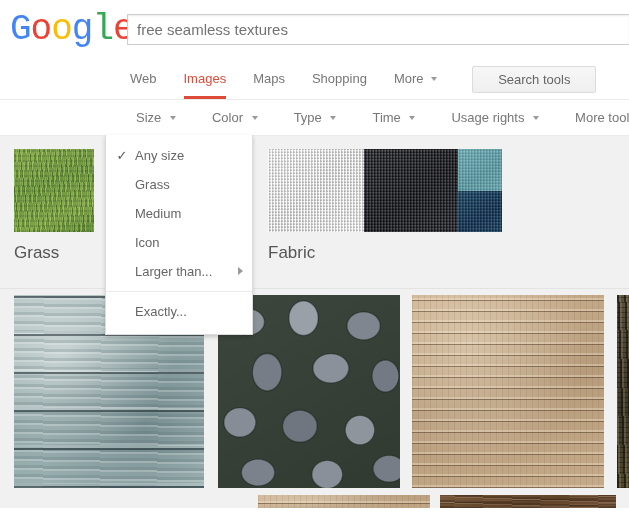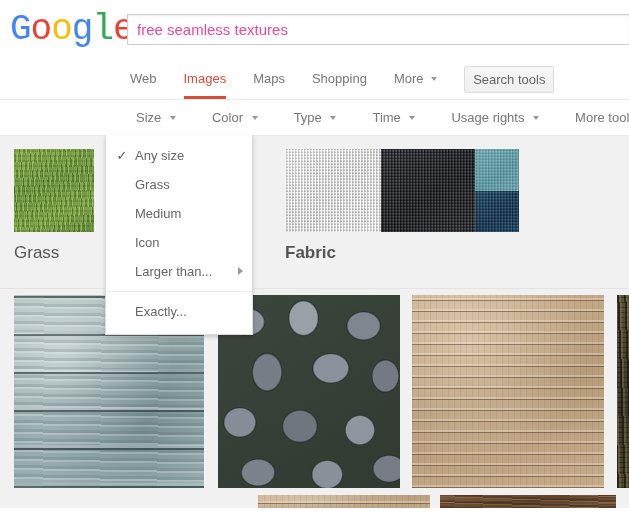--- a/index.html
+++ b/index.html
@@ -48,21 +48,21 @@
     box-shadow: inset 0 1px 2px rgba(0,0,0,0.075);
   }
   .searchbox input {
     width: 100%;
     height: 100%;
     border: 0;
     outline: 0;
     background: transparent;
     font-family: "Liberation Sans", sans-serif;
     font-size: 15px;
-    color: #ec4899;
+    color: #737373;
     padding: 0 9px;
     box-sizing: border-box;
   }
 
   
   .navbar {
     position: relative;
     height: 40px;
     background: #ffffff;
     border-bottom: 1px solid #ebebeb;
@@ -103,23 +103,24 @@
     display: inline-block;
     margin-left: 4px;
     border-left: 3.5px solid transparent;
     border-right: 3.5px solid transparent;
     border-top: 4px solid #999;
     vertical-align: middle;
     position: relative;
     top: -1px;
   }
   .searchtools {
+    margin-left: 8px;
     height: 27px;
     line-height: 25px;
-    padding: 0 8px;
+    padding: 0 25px;
     font-size: 13px;
     color: #666;
     background: linear-gradient(#f7f7f7,#efefef);
     border: 1px solid #dcdcdc;
     border-radius: 2px;
     cursor: pointer;
     white-space: nowrap;
     box-sizing: border-box;
   }
 
@@ -417,21 +418,21 @@
 
   <div class="row-top">
 
     <div class="card" style="left:14px;">
       <div class="thumbstrip">
         <div class="thumb tex-grass" style="width:80px;"></div>
       </div>
       <div class="cardlabel">Grass</div>
     </div>
 
-    <div class="card" style="left:285px;font-weight:bold;">
+    <div class="card" style="left:268px;">
       <div class="thumbstrip">
         <div class="thumb tex-linen-light" style="width:96px;"></div>
         <div class="thumb tex-linen-dark" style="width:94px;"></div>
         <div style="width:44px;height:83px;display:flex;flex-direction:column;">
           <div class="tex-teal" style="height:42px;"></div>
           <div class="tex-navy" style="height:41px;"></div>
         </div>
       </div>
       <div class="cardlabel">Fabric</div>
     </div>

